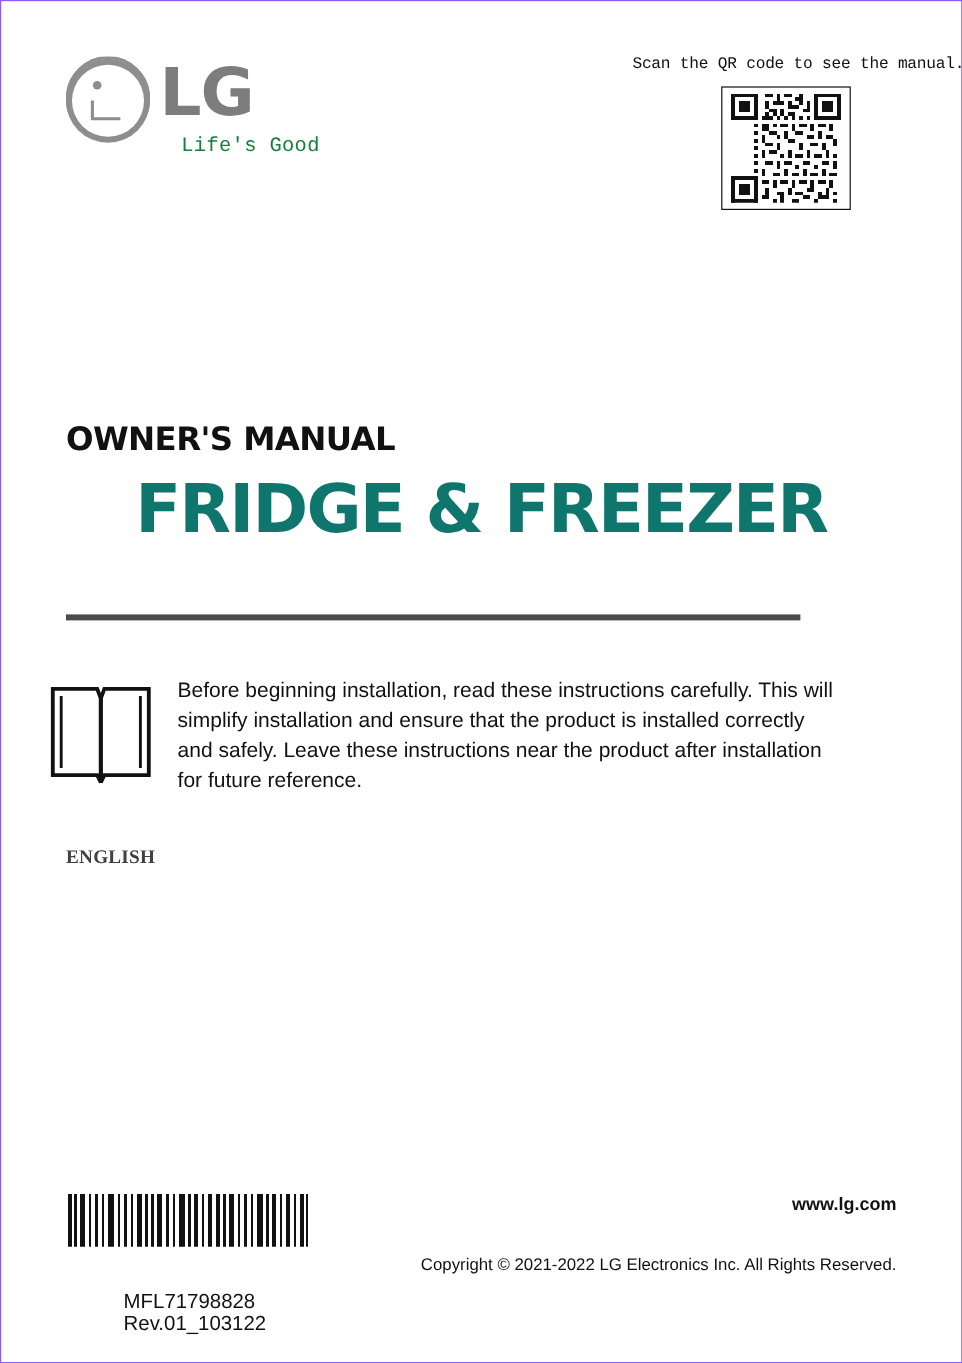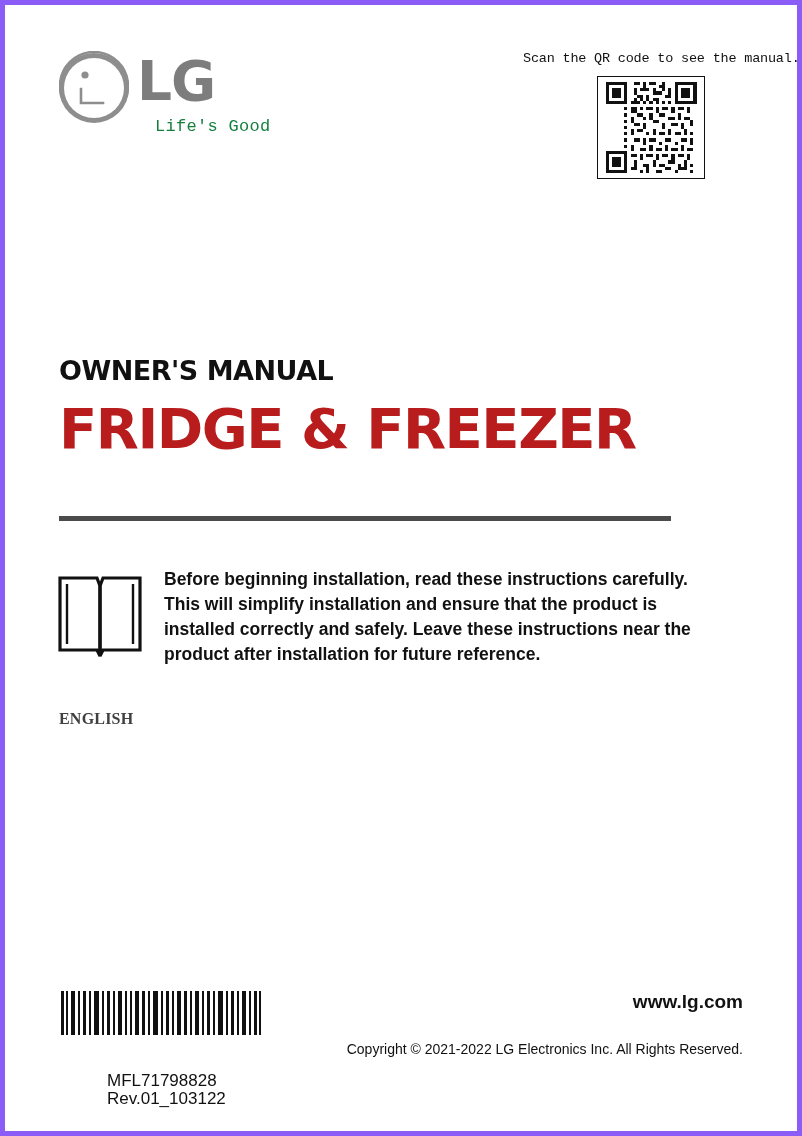--- a/index.html
+++ b/index.html
@@ -12,21 +12,21 @@
     height: 1136px;
     position: relative;
     font-family: "Liberation Sans", sans-serif;
     color: #1a1a1a;
     overflow: hidden;
   }
   .page {
     position: absolute;
     inset: 0;
     background: #fff;
-    border: 5px solid #8b5cf6;
+    border: 1px solid #8b5cf6;
     box-sizing: border-box;
   }
 
   
   .header {
     position: absolute;
     top: 46px;
     left: 54px;
     right: 54px;
     height: 150px;
@@ -130,40 +130,40 @@
     font-size: 27px;
     letter-spacing: -0.5px;
     color: #111;
     margin: 0 0 12px 0;
   }
   .product-title {
     font-family: "DejaVu Sans", sans-serif;
     font-weight: bold;
     font-size: 56px;
     letter-spacing: -1.5px;
-    color: #b91c1c;
+    color: #0f766e;
     margin: 0;
     line-height: 62px;
+    text-align: center;
   }
   .rule {
     position: absolute;
     left: 54px;
     top: 511px;
     width: 612px;
     height: 5px;
     background: #4b4b4b;
   }
 
   
   .notice {
     position: absolute;
-    left: 52px;
+    left: 40px;
     top: 562px;
     right: 54px;
-    font-weight: bold;
   }
   .book-icon {
     position: absolute;
     left: 0;
     top: 3px;
     width: 86px;
     height: 92px;
   }
   .notice-text {
     margin-left: 107px;
@@ -208,21 +208,21 @@
     font-size: 17px;
     color: #111;
     line-height: 18px;
     margin-top: 31px;
   }
   .website {
     position: absolute;
     right: 0;
     top: 0px;
     font-family: "Liberation Sans", sans-serif;
-    font-size: 19px;
+    font-size: 15px;
     font-weight: bold;
     color: #111;
     text-align: right;
   }
   .copyright {
     position: absolute;
     right: 0;
     top: 50px;
     font-family: "Liberation Sans", sans-serif;
     font-size: 14px;

